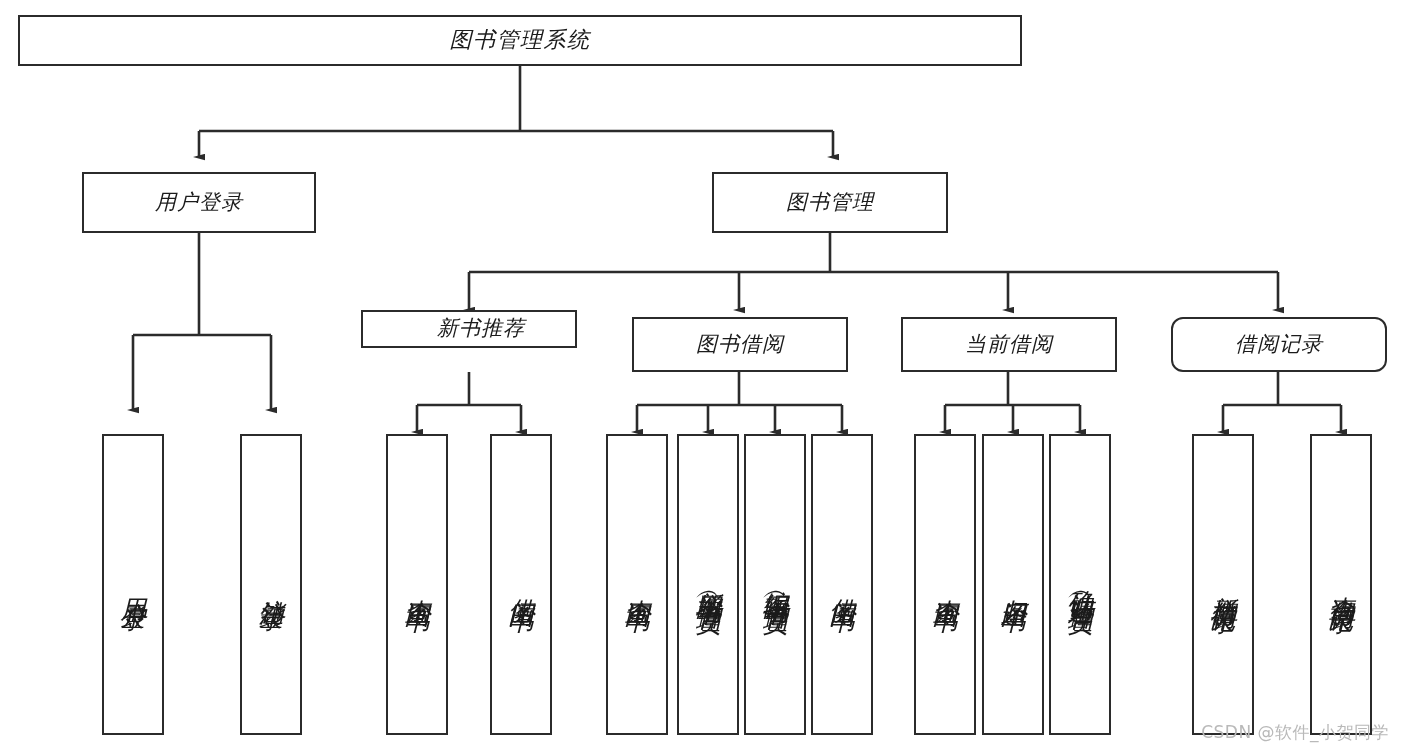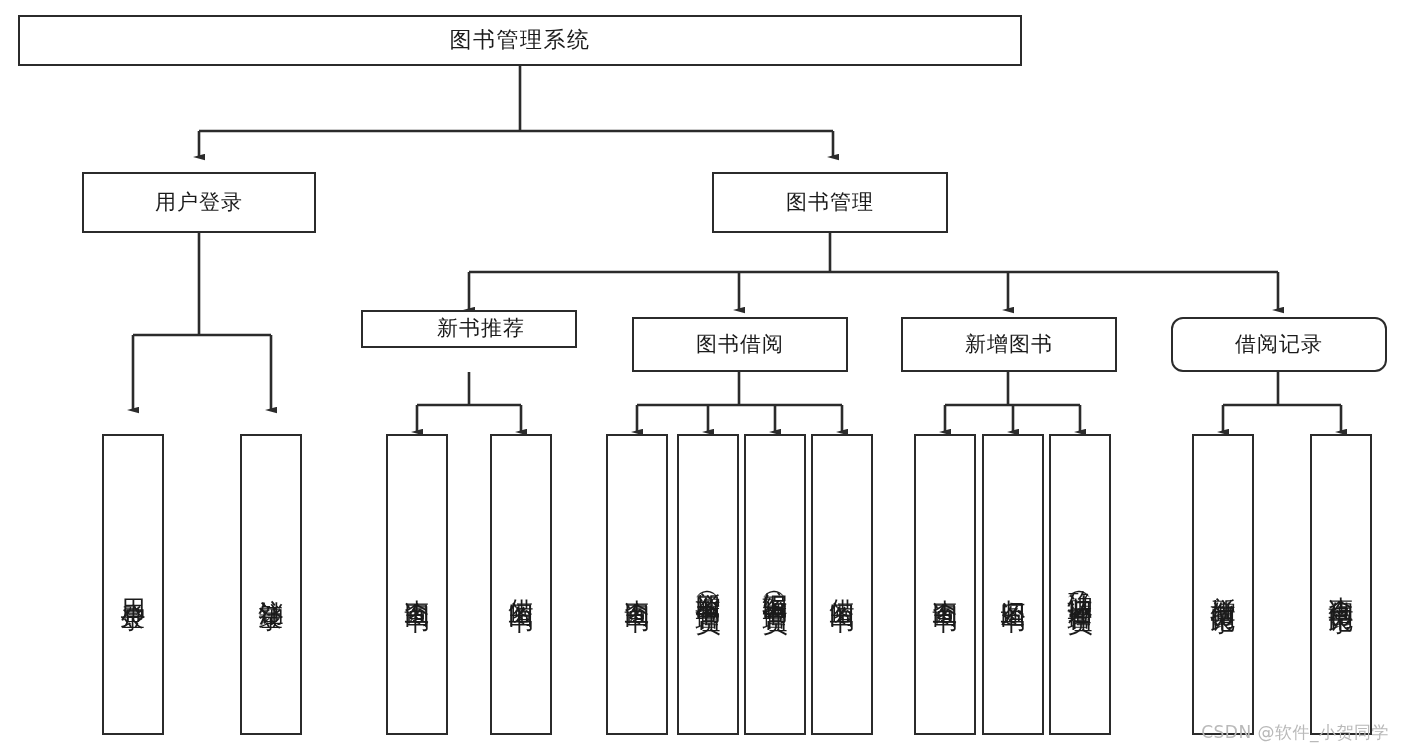--- a/index.html
+++ b/index.html
@@ -28,20 +28,21 @@
     display:flex;
     align-items:center;
     justify-content:center;
     color:#1b1b1b;
   }
   .node .lbl{
     display:block;
     text-align:left;
     line-height:1.12;
     white-space:nowrap;
+    font-style:italic;
   }
   
   .node.horiz .lbl{
     font-size:21px;
     letter-spacing:1px;
   }
   .node.root .lbl{
     font-size:22px;
     letter-spacing:1.5px;
   }
@@ -135,21 +136,21 @@
     <span class="lbl">图书管理</span>
   </div>
 
   <div class="node horiz" style="left:361px;top:310px;width:216px;height:38px;padding-left:24px;">
     <span class="lbl">新书推荐</span>
   </div>
   <div class="node horiz" style="left:632px;top:317px;width:216px;height:55px;">
     <span class="lbl">图书借阅</span>
   </div>
   <div class="node horiz" style="left:901px;top:317px;width:216px;height:55px;">
-    <span class="lbl">新增图书</span>
+    <span class="lbl">当前借阅</span>
   </div>
   <div class="node horiz" style="left:1171px;top:317px;width:216px;height:55px;border-radius:12px;">
     <span class="lbl">借阅记录</span>
   </div>
 
   <div class="node vert" style="left:102px;top:434px;width:62px;height:301px;">
     <span class="lbl">用户登录</span>
   </div>
   <div class="node vert" style="left:240px;top:434px;width:62px;height:301px;">
     <span class="lbl">注销登录</span>

